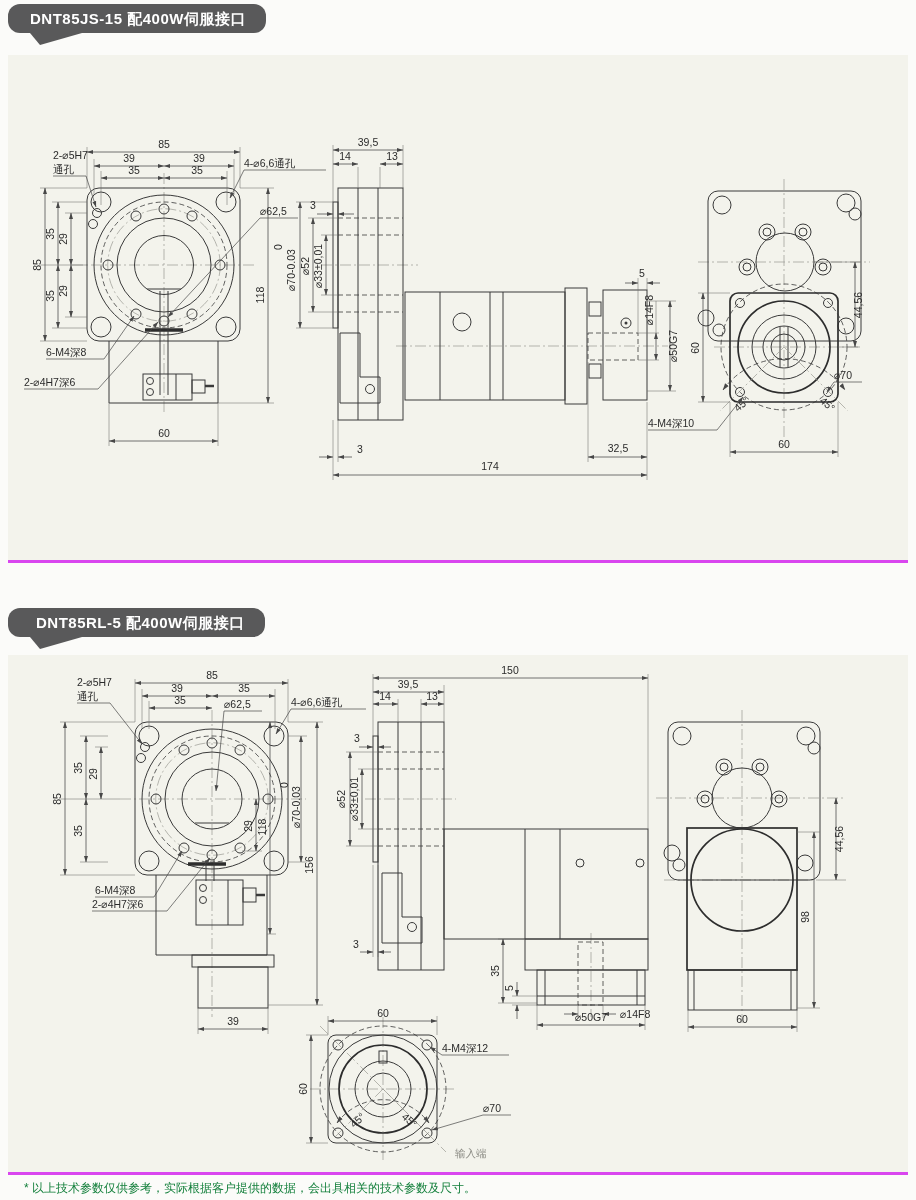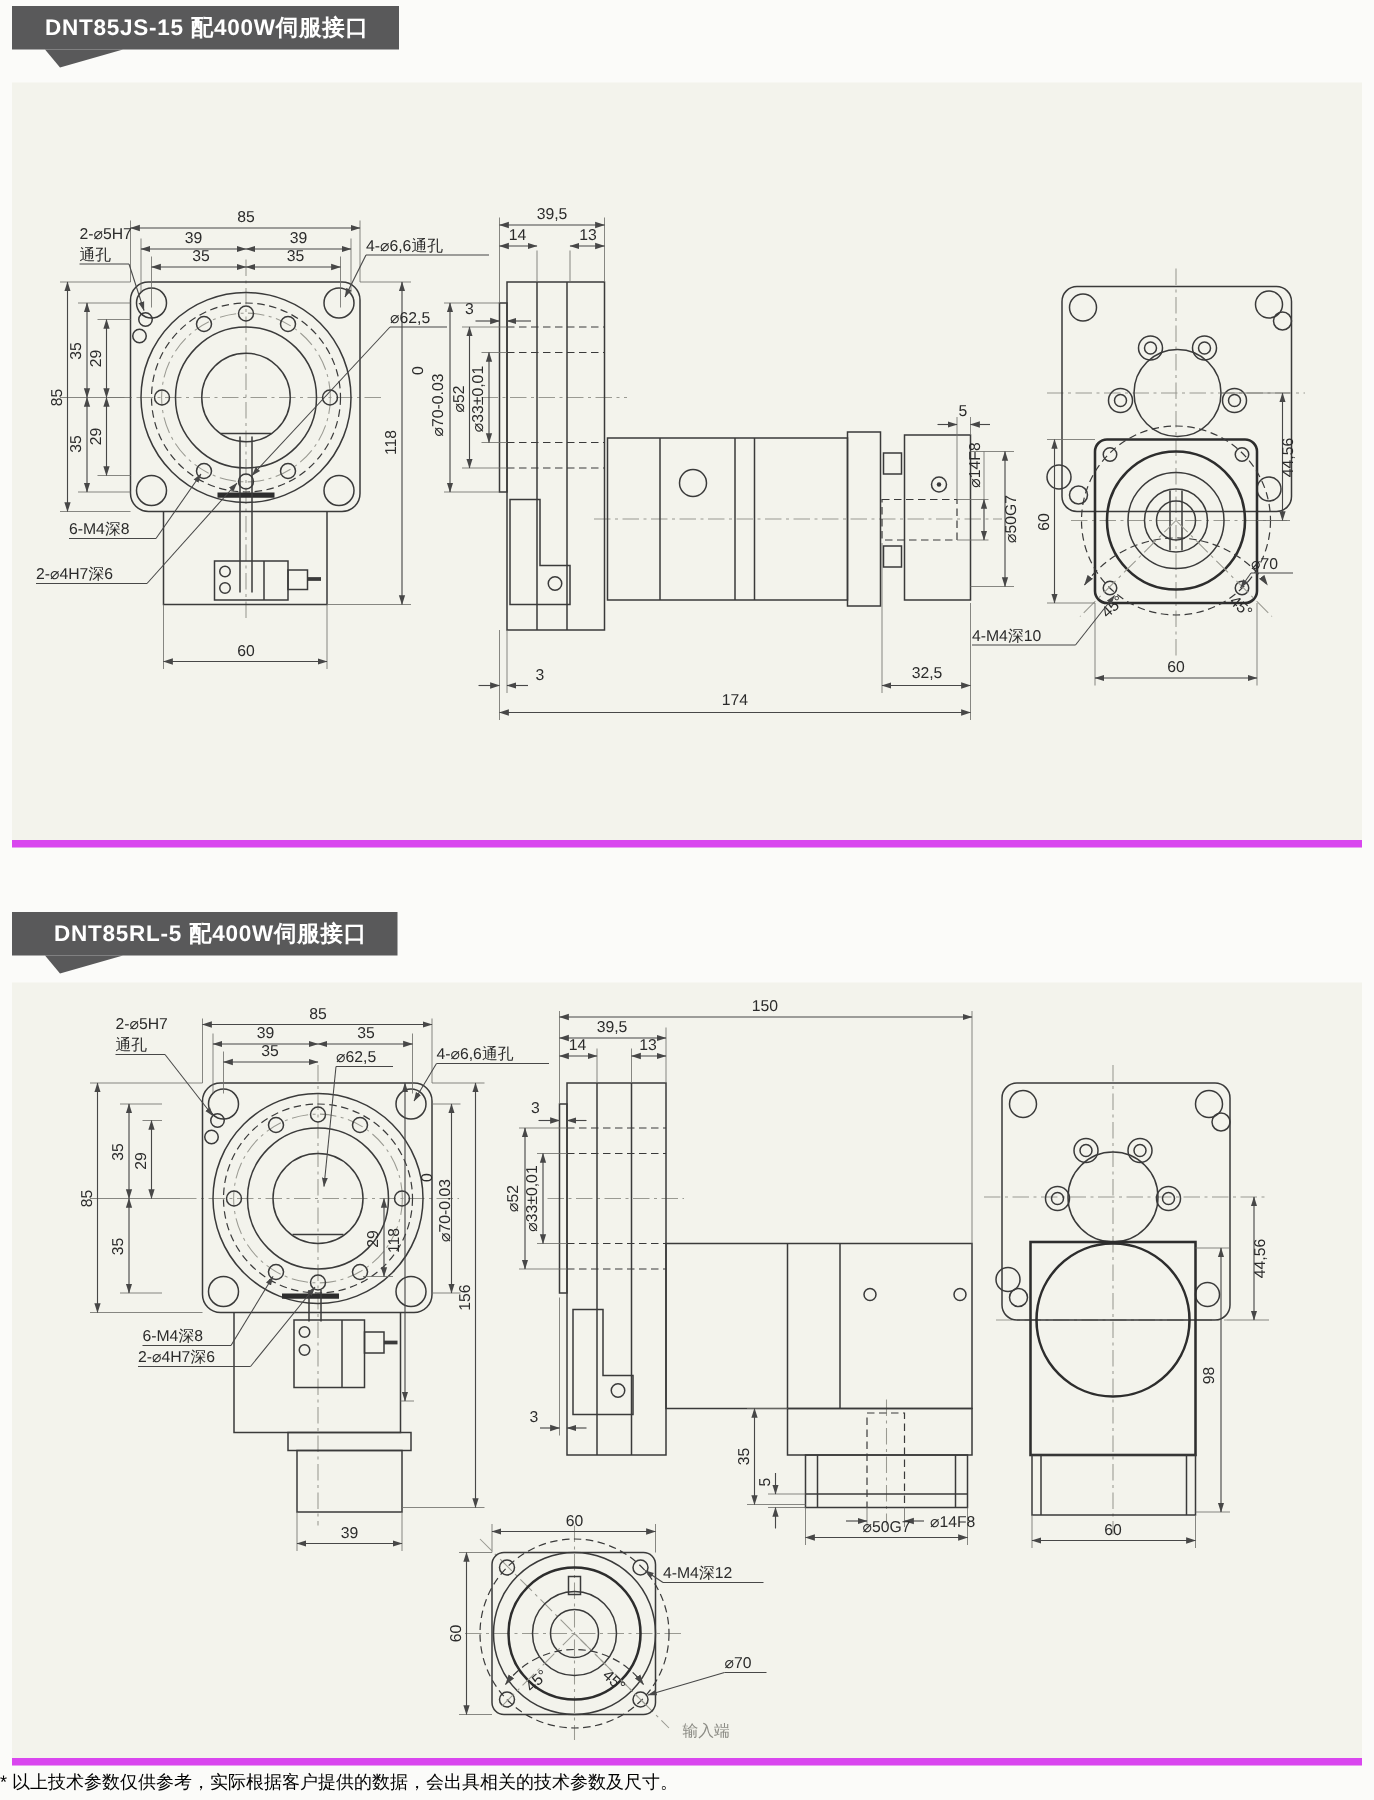--- a/index.html
+++ b/index.html
@@ -1,25 +1,25 @@
 <!DOCTYPE html>
 <html><head>
 <meta charset="utf-8">
 <style>
   html,body{margin:0;padding:0;}
   body{width:916px;height:1200px;background:#fbfbf9;position:relative;overflow:hidden;
        font-family:"Liberation Sans","DejaVu Sans",sans-serif;}
   .badge{position:absolute;left:8px;height:29px;background:#59595a;color:#fff;
-         font-size:15px;font-weight:bold;line-height:29px;padding:0 20px 0 22px;letter-spacing:.5px;}
+         font-size:15px;font-weight:bold;line-height:29px;padding:0 20px 0 22px;letter-spacing:.5px;border-radius:12px;}
   .notch{position:absolute;width:0;height:0;border-top:12px solid #59595a;
          border-left:10px solid transparent;border-right:42px solid transparent;}
-  .panel{position:absolute;left:8px;width:900px;background:#f3f3ec;border-bottom:5px solid #d946ef;}
+  .panel{position:absolute;left:8px;width:900px;background:#f3f3ec;border-bottom:3px solid #d946ef;}
   #panel1{top:55px;height:505px;}
   #panel2{top:655px;height:517px;}
-  .footnote{position:absolute;left:0;top:1180px;font-size:12px;color:#000000;}
+  .footnote{position:absolute;left:24px;top:1180px;font-size:12px;color:#15803d;}
   svg{display:block;}
   .ol{fill:none;stroke:#3a3a3a;stroke-width:1;}
   .olt{fill:none;stroke:#2d2d2d;stroke-width:1.7;}
   .dsh{fill:none;stroke:#3a3a3a;stroke-width:.8;stroke-dasharray:5 3;}
   .cl{fill:none;stroke:#9a9a92;stroke-width:.7;stroke-dasharray:11 3 2 3;}
   .dl{fill:none;stroke:#474747;stroke-width:.75;}
   .ext{fill:none;stroke:#6e6e6a;stroke-width:.55;}
   .ldr{fill:none;stroke:#474747;stroke-width:.7;}
   .thk{stroke:#2d2d2d;stroke-width:3.5;}
   text{font-size:10.5px;fill:#2b2b2b;text-anchor:middle;font-family:"Liberation Sans","DejaVu Sans",sans-serif;}

